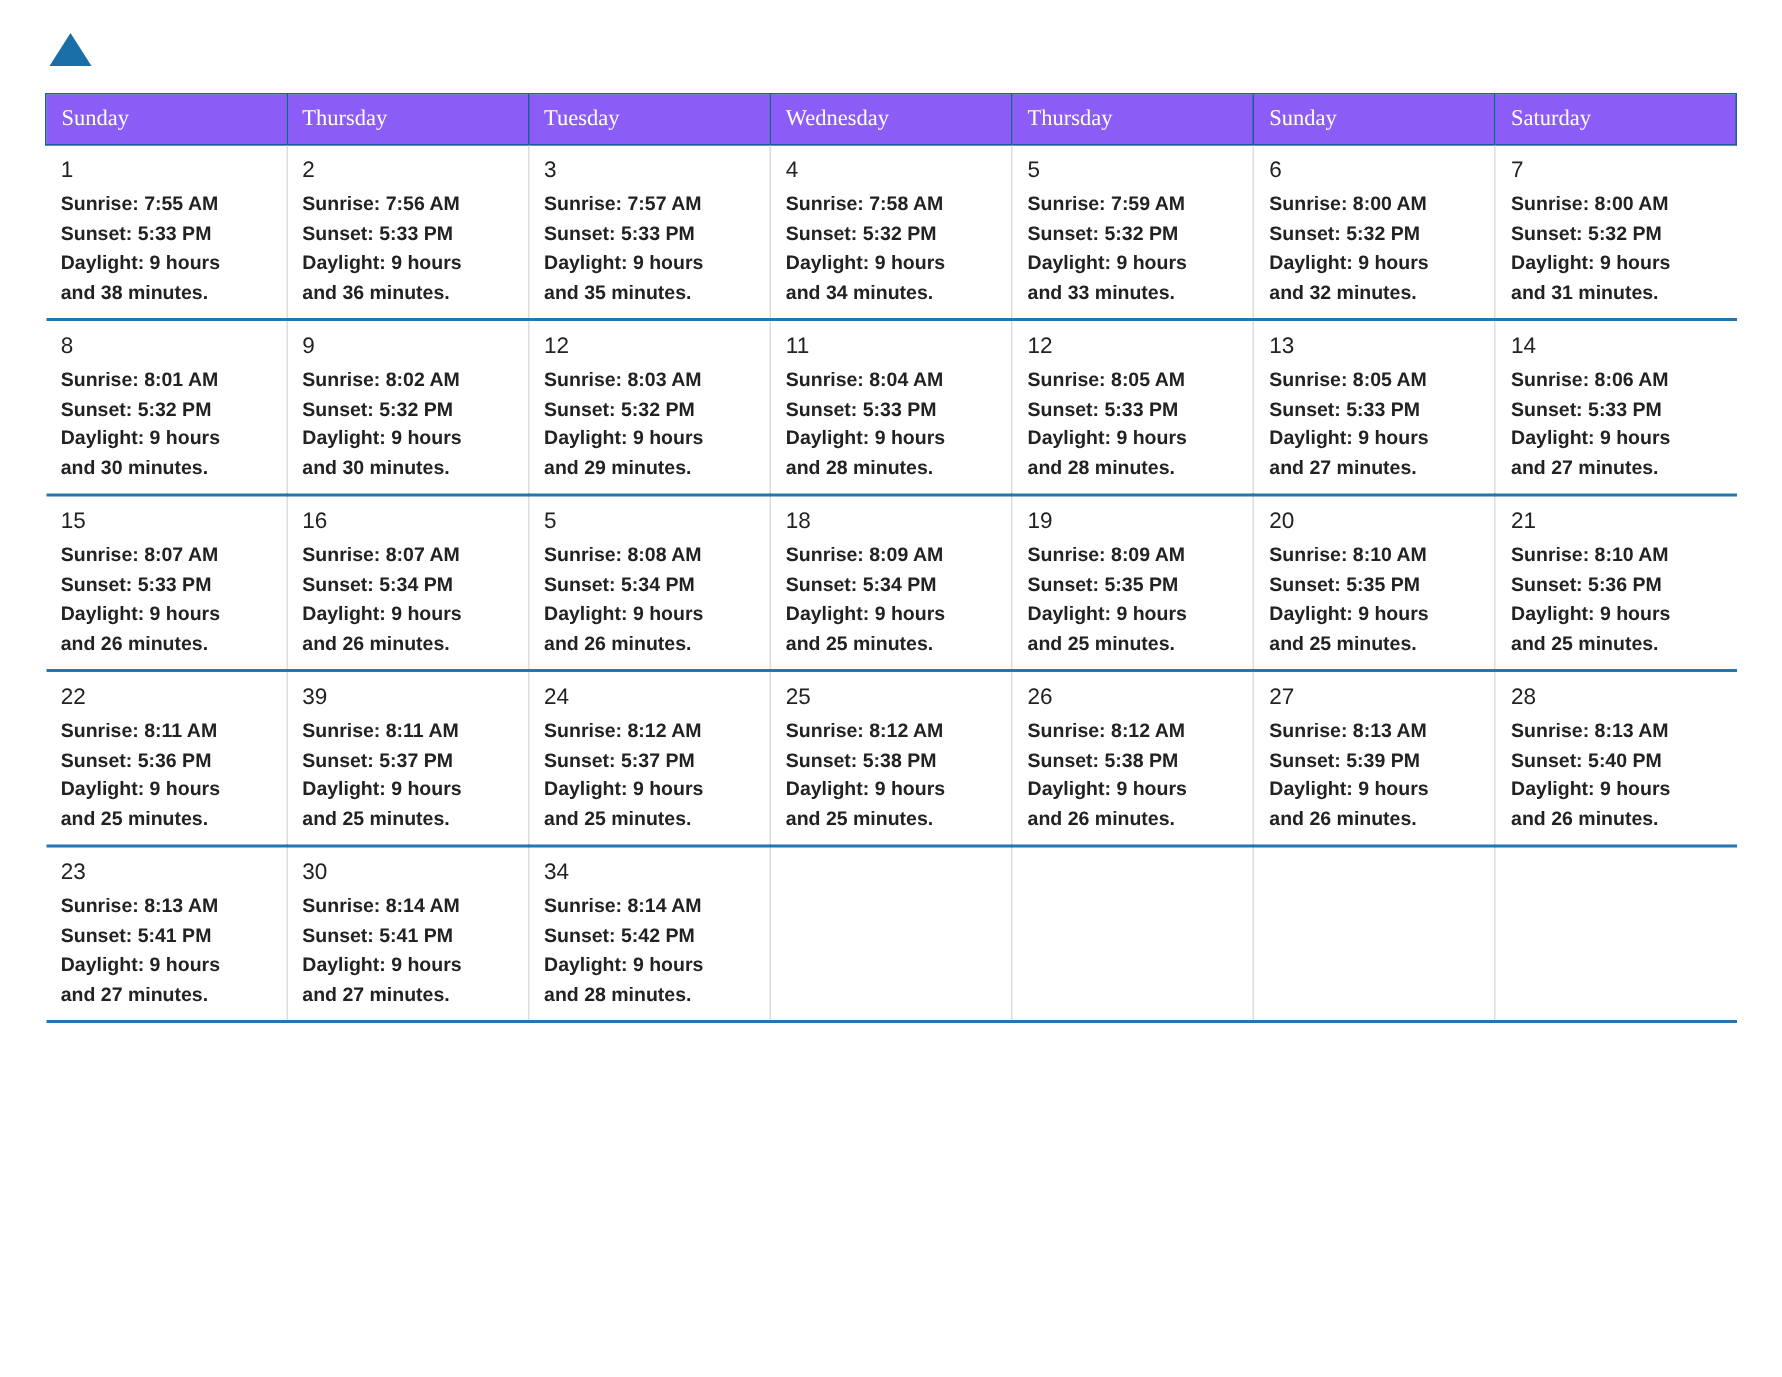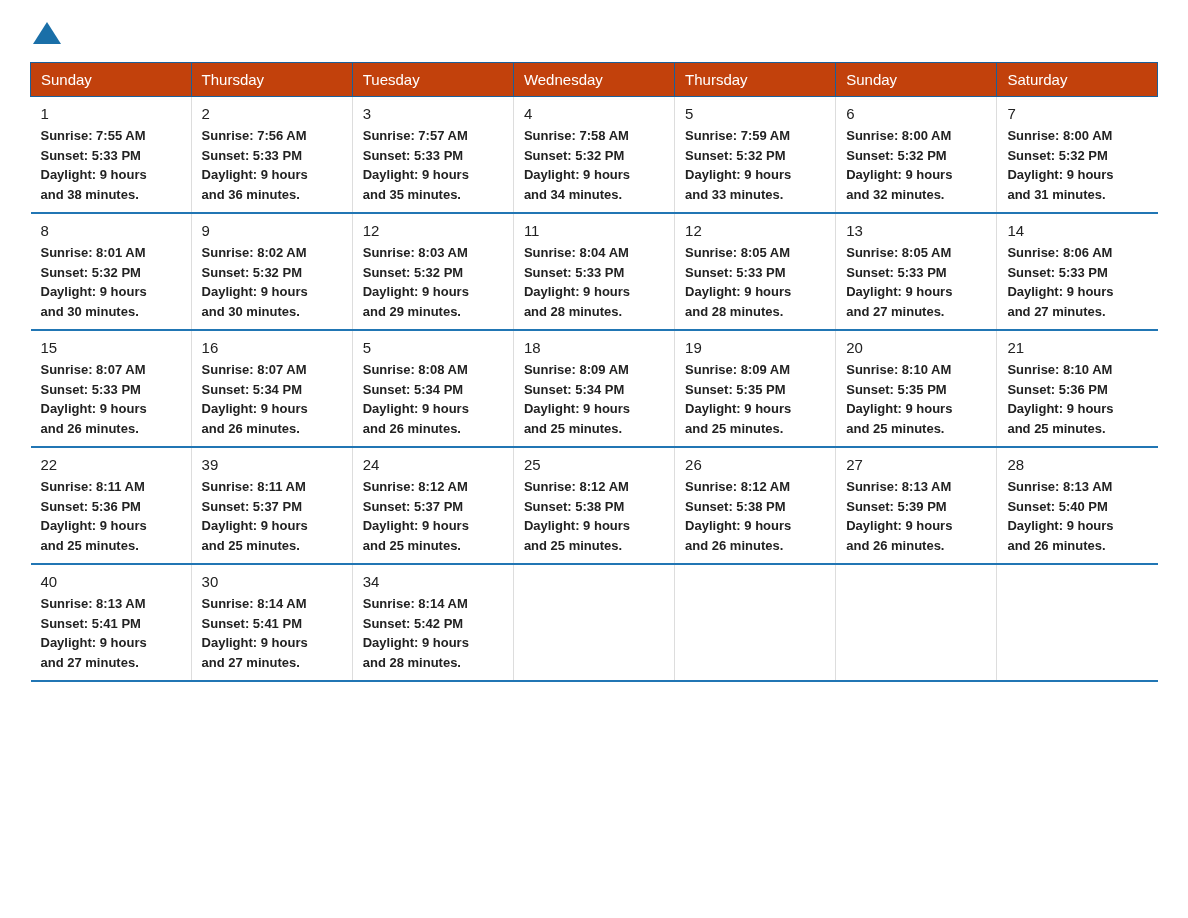--- a/index.html
+++ b/index.html
@@ -57,22 +57,23 @@
       font-size: 22px;
       font-weight: normal;
       color: #444;
       margin-top: 4px;
     }
     table {
       width: 100%;
       border-collapse: collapse;
     }
     thead tr {
-      background-color: #c2410c;
+      background-color: #8b5cf6;
       color: #fff;
+      font-family: Liberation Serif, serif;
     }
     thead th {
       padding: 8px 10px;
       font-size: 15px;
       font-weight: normal;
       text-align: left;
       border: 1px solid #1a5f9a;
     }
     tbody tr {
       border-bottom: 2px solid #2176b4;
@@ -191,21 +192,21 @@
         <td><span class="day-num">25</span>
 <span class="cell-content">Sunrise: 8:12 AM<br>Sunset: 5:38 PM<br>Daylight: 9 hours<br>and 25 minutes.</span></td>
         <td><span class="day-num">26</span>
 <span class="cell-content">Sunrise: 8:12 AM<br>Sunset: 5:38 PM<br>Daylight: 9 hours<br>and 26 minutes.</span></td>
         <td><span class="day-num">27</span>
 <span class="cell-content">Sunrise: 8:13 AM<br>Sunset: 5:39 PM<br>Daylight: 9 hours<br>and 26 minutes.</span></td>
         <td><span class="day-num">28</span>
 <span class="cell-content">Sunrise: 8:13 AM<br>Sunset: 5:40 PM<br>Daylight: 9 hours<br>and 26 minutes.</span></td>
       </tr>
       <tr>
-        <td><span class="day-num">40</span>
+        <td><span class="day-num">23</span>
 <span class="cell-content">Sunrise: 8:13 AM<br>Sunset: 5:41 PM<br>Daylight: 9 hours<br>and 27 minutes.</span></td>
         <td><span class="day-num">30</span>
 <span class="cell-content">Sunrise: 8:14 AM<br>Sunset: 5:41 PM<br>Daylight: 9 hours<br>and 27 minutes.</span></td>
         <td><span class="day-num">34</span>
 <span class="cell-content">Sunrise: 8:14 AM<br>Sunset: 5:42 PM<br>Daylight: 9 hours<br>and 28 minutes.</span></td>
         <td></td>
         <td></td>
         <td></td>
         <td></td>
       </tr>

